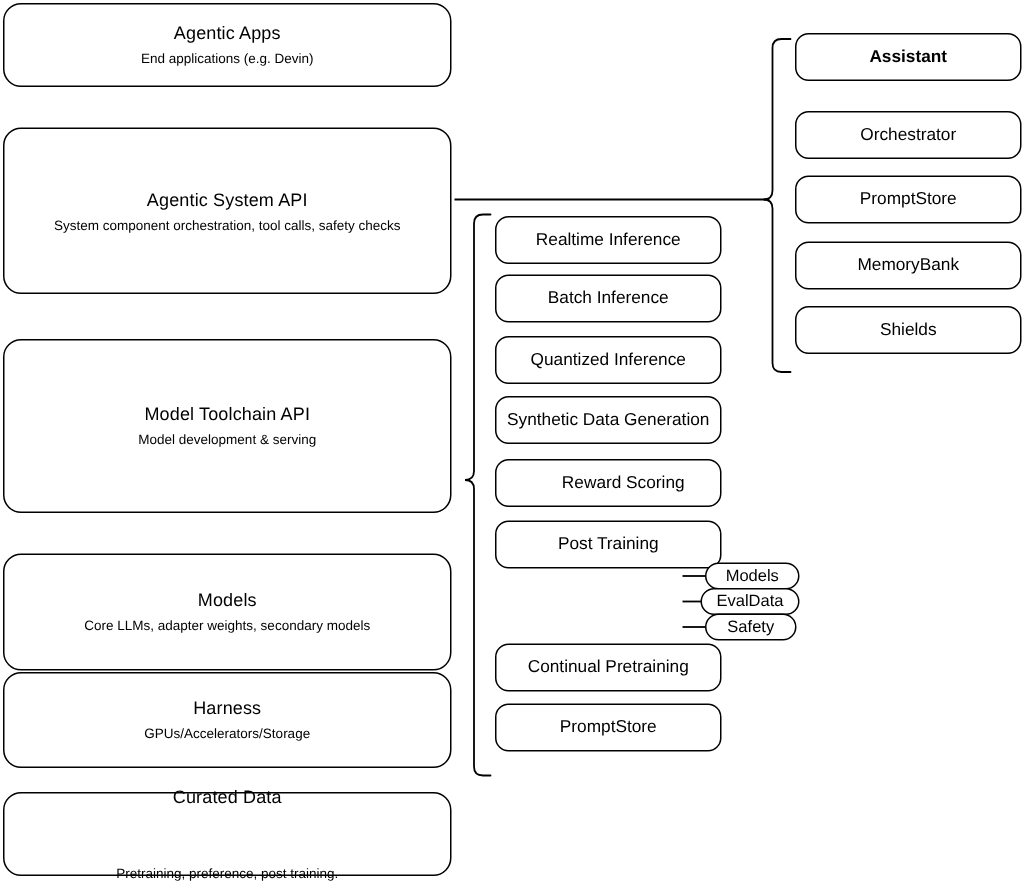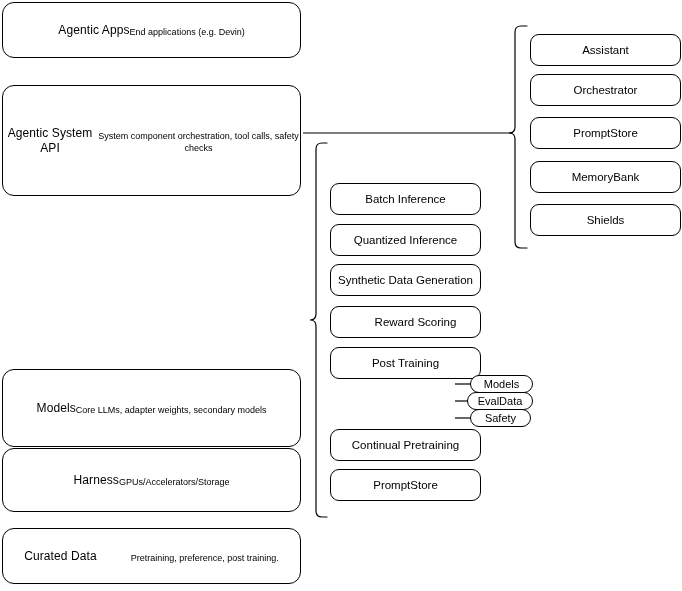--- a/index.html
+++ b/index.html
@@ -23,21 +23,21 @@
     width: 682px;
     height: 591px;
   }
 
   .node {
     position: absolute;
     box-sizing: border-box;
     border: 1px solid #000000;
     background: #ffffff;
     display: flex;
-    flex-direction: row;
+    flex-direction: column;
     align-items: center;
     justify-content: center;
     text-align: center;
   }
 
   
   .layer {
     border-radius: 12px;
     left: 2px;
     width: 299px;
@@ -111,36 +111,43 @@
   <div class="node layer" style="top:2px; height:56px;">
     <div class="title">Agentic Apps</div>
     <div class="subtitle">End applications (e.g. Devin)</div>
   </div>
 
   <div class="node layer" style="top:85px; height:111px;">
     <div class="title">Agentic System API</div>
     <div class="subtitle">System component orchestration, tool calls, safety checks</div>
   </div>
 
+  <div class="node layer" style="top:226px; height:116px;">
+    <div class="title">Model Toolchain API</div>
+    <div class="subtitle">Model development &amp; serving</div>
+  </div>
 
   <div class="node layer" style="top:369px; height:78px;">
     <div class="title">Models</div>
     <div class="subtitle">Core LLMs, adapter weights, secondary models</div>
   </div>
 
   <div class="node layer" style="top:448px; height:64px;">
     <div class="title">Harness</div>
     <div class="subtitle">GPUs/Accelerators/Storage</div>
   </div>
 
   <div class="node layer" style="top:528px; height:56px;gap:34px;">
     <div class="title">Curated Data</div>
     <div class="subtitle">Pretraining, preference, post training.</div>
   </div>
 
+  <div class="node cap" style="top:144px;">
+    <span>Realtime Inference</span>
+  </div>
   <div class="node cap" style="top:183px;">
     <span>Batch Inference</span>
   </div>
   <div class="node cap" style="top:224px;">
     <span>Quantized Inference</span>
   </div>
   <div class="node cap" style="top:264px;">
     <span>Synthetic Data Generation</span>
   </div>
   <div class="node cap" style="top:306px;padding-left:20px;">
@@ -159,21 +166,21 @@
   <div class="node pill" style="left:470px; top:375px; width:63px;">
     <span>Models</span>
   </div>
   <div class="node pill" style="left:467px; top:392px; width:66px;">
     <span>EvalData</span>
   </div>
   <div class="node pill" style="left:470px; top:409px; width:61px;">
     <span>Safety</span>
   </div>
 
-  <div class="node comp" style="top:34px;">
+  <div class="node comp" style="top:22px;font-weight:bold;">
     <span>Assistant</span>
   </div>
   <div class="node comp" style="top:74px;">
     <span>Orchestrator</span>
   </div>
   <div class="node comp" style="top:117px;">
     <span>PromptStore</span>
   </div>
   <div class="node comp" style="top:161px;">
     <span>MemoryBank</span>

